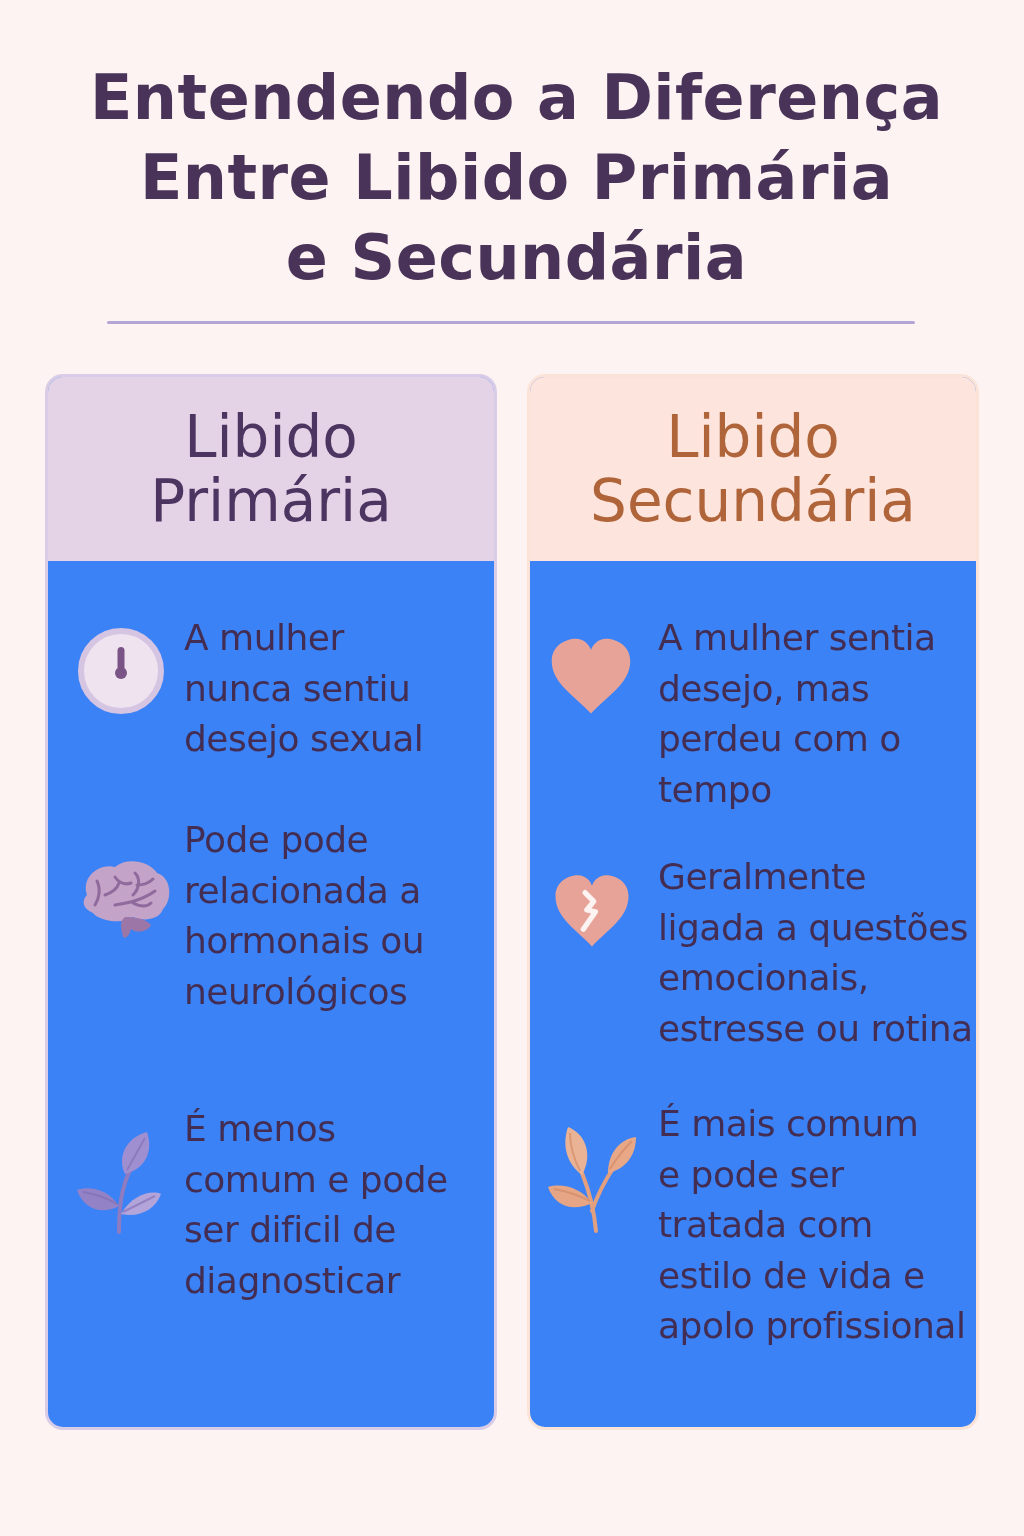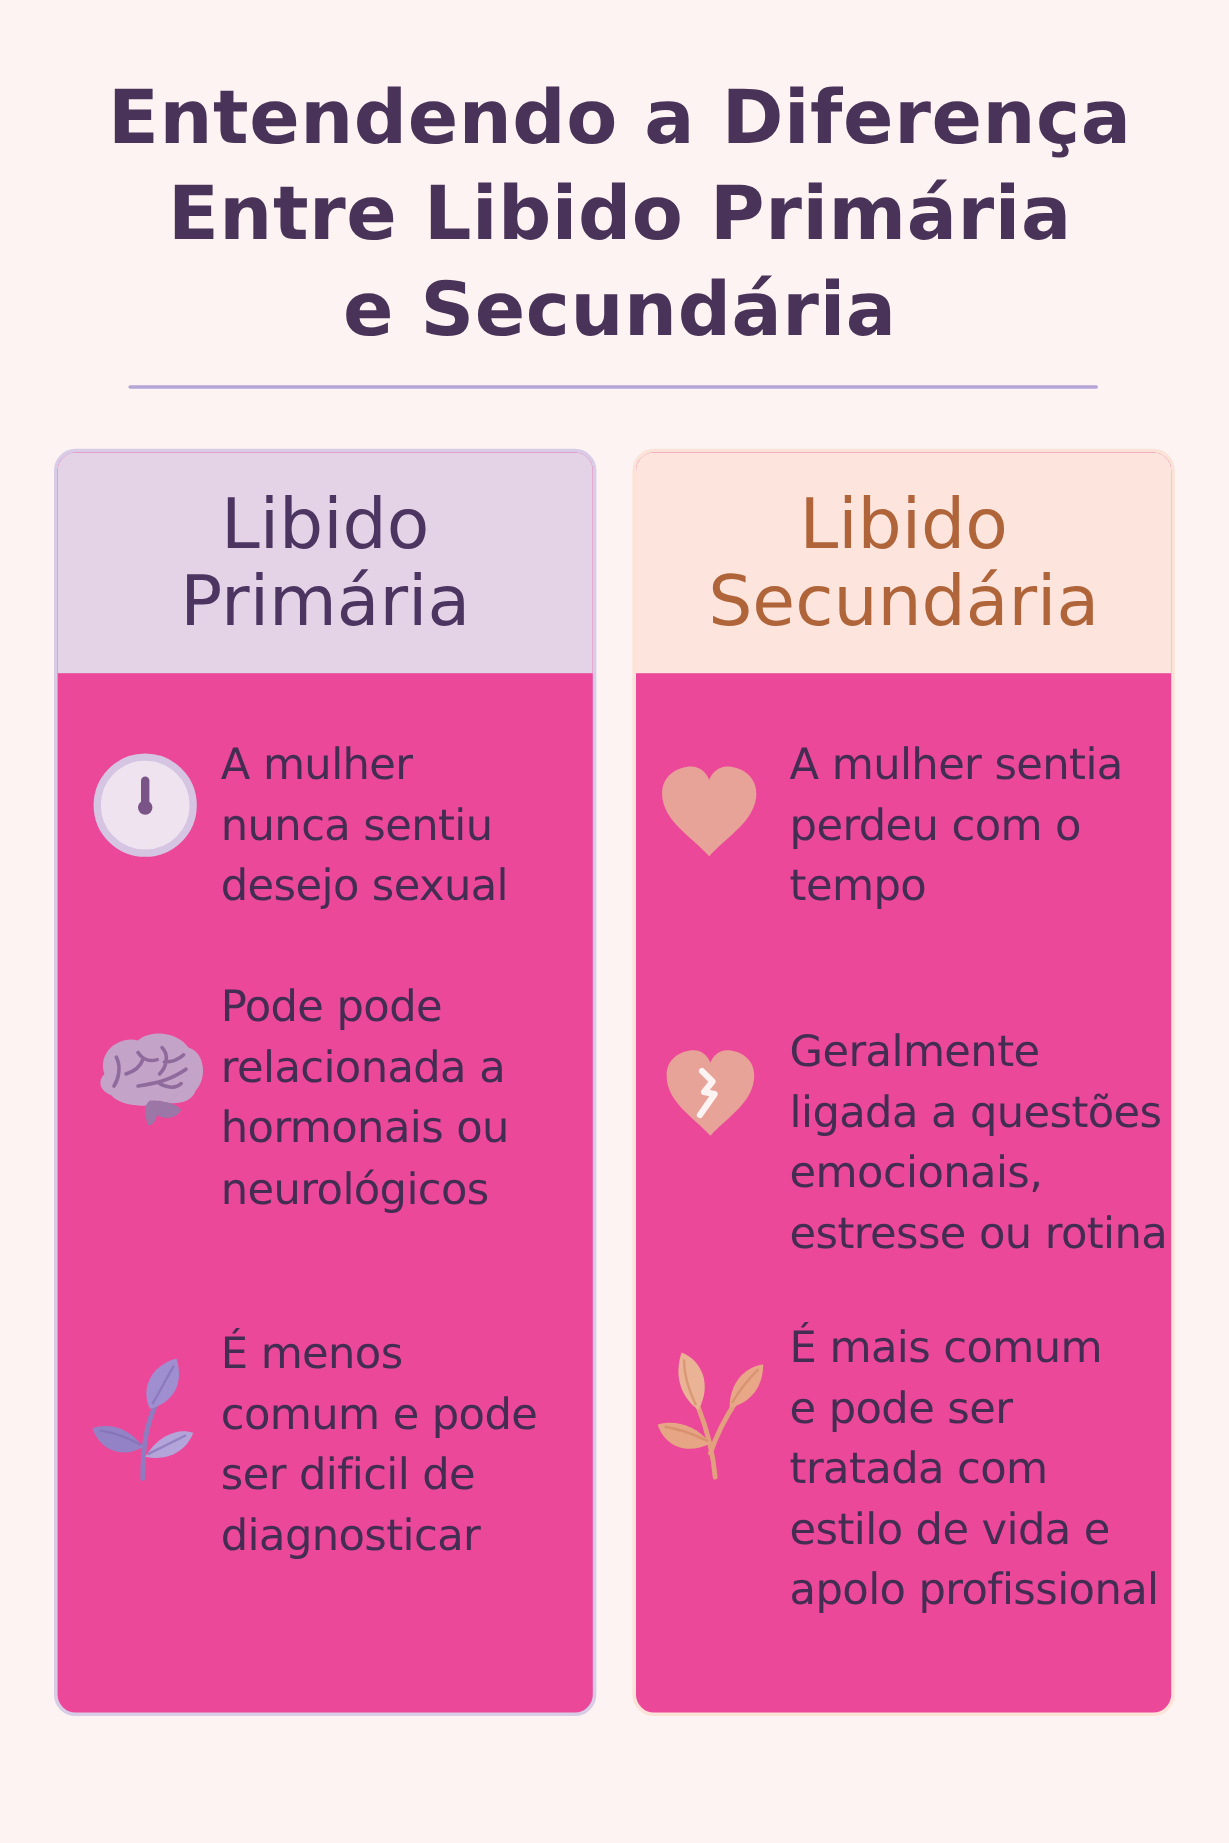--- a/index.html
+++ b/index.html
@@ -29,21 +29,21 @@
     background: #b3a6d6;
     border-radius: 2px;
   }
   .card {
     position: absolute;
     top: 374px;
     width: 452px;
     height: 1056px;
     border-radius: 18px;
     overflow: hidden;
-    background: #ec4899;
+    background: #3b82f6;
   }
   .card.primary { left: 45px; border: 3px solid #d8cce6; }
   .card.secondary { left: 527px; border: 3px solid #fbe3d8; }
   .card-head {
     height: 184px;
     display: flex;
     flex-direction: column;
     align-items: center;
     justify-content: center;
     font-family: "DejaVu Sans", sans-serif;
@@ -143,20 +143,21 @@
     <span>Libido</span>
     <span>Secundária</span>
   </div>
 
   <div class="item" style="top:236px">
     <svg class="icon" viewBox="0 0 92 92" style="top:22px;width:86px;height:86px">
       <path d="M46 84 C30 66 4 52 4 28 C4 12 18 4 30 4 C38 4 44 10 46 16 C48 10 54 4 62 4 C74 4 88 12 88 28 C88 52 62 66 46 84 Z" fill="#e8a398"></path>
     </svg>
     <div class="text">
       <div>A mulher sentia</div>
+      <div>desejo, mas</div>
       <div>perdeu com o</div>
       <div>tempo</div>
     </div>
   </div>
 
   <div class="item" style="top:475px">
     <svg class="icon" viewBox="0 0 92 92" style="top:18px;width:80px;height:80px;left:22px">
       <path d="M46 88 C30 70 4 56 4 30 C4 14 18 6 30 6 C38 6 44 12 46 18 C48 12 54 6 62 6 C74 6 88 14 88 30 C88 56 62 70 46 88 Z" fill="#e8a398"></path>
       <path d="M38 26 L48 36 L40 46 L50 48 L36 68" stroke="#fdf3f2" stroke-width="6" fill="none" stroke-linecap="round" stroke-linejoin="round"></path>
     </svg>

